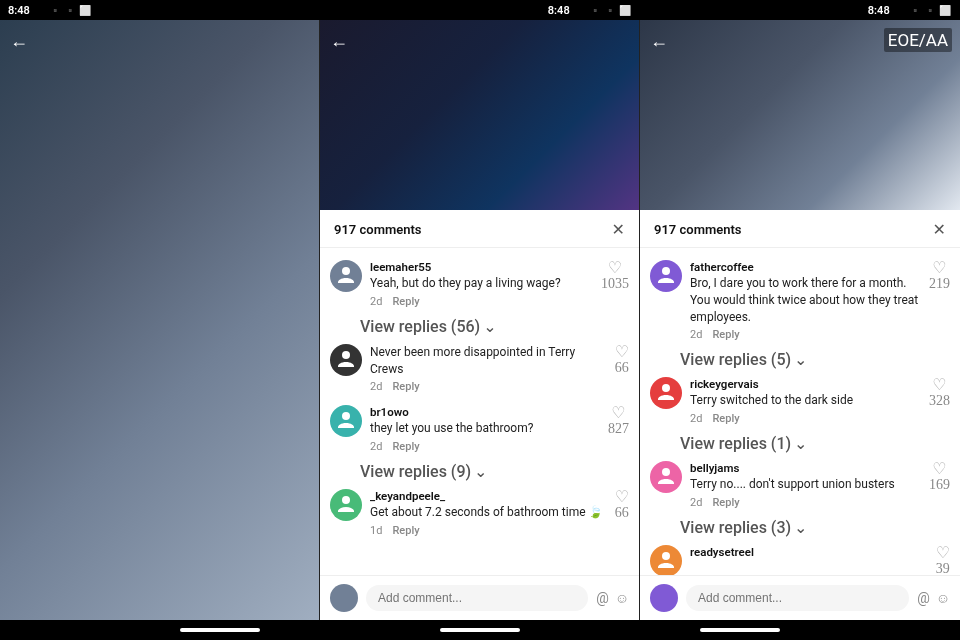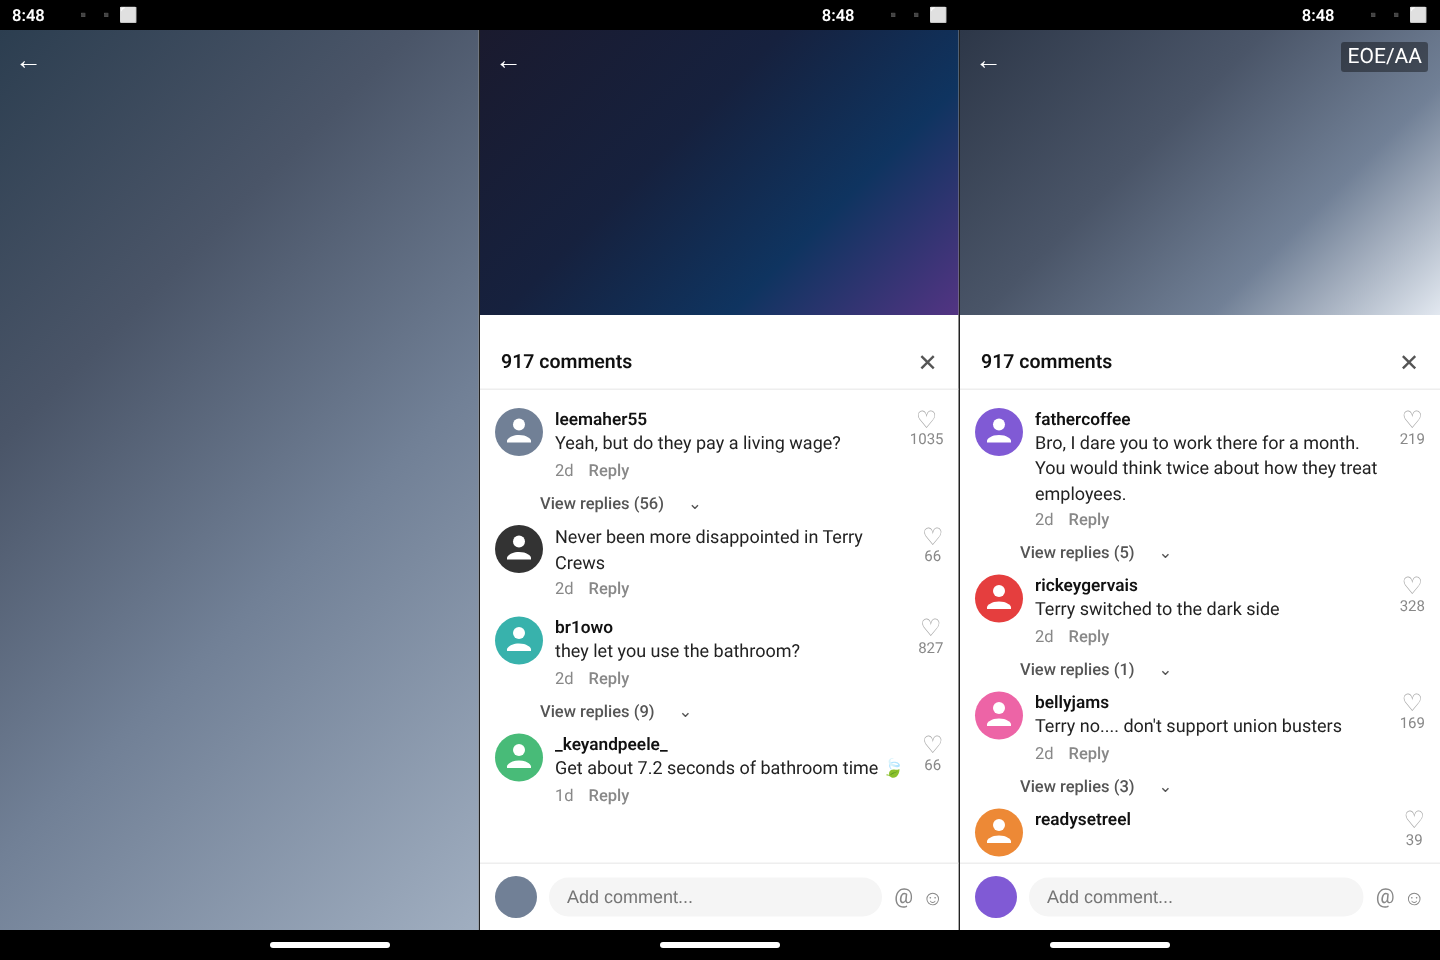--- a/index.html
+++ b/index.html
@@ -82,21 +82,21 @@
       background: linear-gradient(135deg, #1a1a2e 0%, #16213e 40%, #0f3460 70%, #533483 100%);
     }
     .video-bg-3 {
       background: linear-gradient(135deg, #2d3748 0%, #4a5568 40%, #718096 70%, #e2e8f0 100%);
     }
     .video-overlay-text {
       position: absolute;
       top: 8px;
       right: 8px;
       color: #fff;
-      font-size: 14px;
+      font-size: 17px;
       background: rgba(0,0,0,0.4);
       padding: 2px 4px;
       border-radius: 2px;
       margin-left: 41px;
     }
     .back-arrow {
       position: absolute;
       top: 10px;
       left: 10px;
       color: #fff;
@@ -109,21 +109,21 @@
       flex: 1;
       display: flex;
       flex-direction: column;
       overflow: hidden;
     }
 
     .comments-header {
       display: flex;
       justify-content: space-between;
       align-items: center;
-      padding: 22px 14px 8px;
+      padding: 10px 14px 8px;
       border-bottom: 1px solid #eee;
       flex-shrink: 0;
     }
     .comments-title {
       font-size: 13px;
       font-weight: 600;
       color: #111;
     }
     .close-btn {
       font-size: 16px;
@@ -196,47 +196,48 @@
       font-size: 11px;
       color: #888;
     }
     .comment-reply {
       font-size: 11px;
       color: #888;
       cursor: pointer;
       font-weight: 500;
     }
     .view-replies {
-      font-size: 11px;
+      font-size: 16px;
       color: #555;
       cursor: pointer;
       font-weight: 500;
       margin-top: 3px;
       margin-left: 40px;
       margin-bottom: 2px;
       display: flex;
       align-items: flex-end;
-      gap: 16px;
+      gap: 3px;
     }
 
     .like-btn {
       display: flex;
       flex-direction: column;
       align-items: center;
       flex-shrink: 0;
       cursor: pointer;
     }
     .heart-icon {
       font-size: 16px;
       color: #aaa;
       line-height: 1;
     }
     .like-count {
-      font-size: 10px;
+      font-size: 14px;
       color: #888;
+      font-family: Liberation Serif, serif;
     }
 
     
     .comment-input-area {
       display: flex;
       align-items: center;
       gap: 8px;
       padding: 8px 10px;
       border-top: 1px solid #eee;
       flex-shrink: 0;

